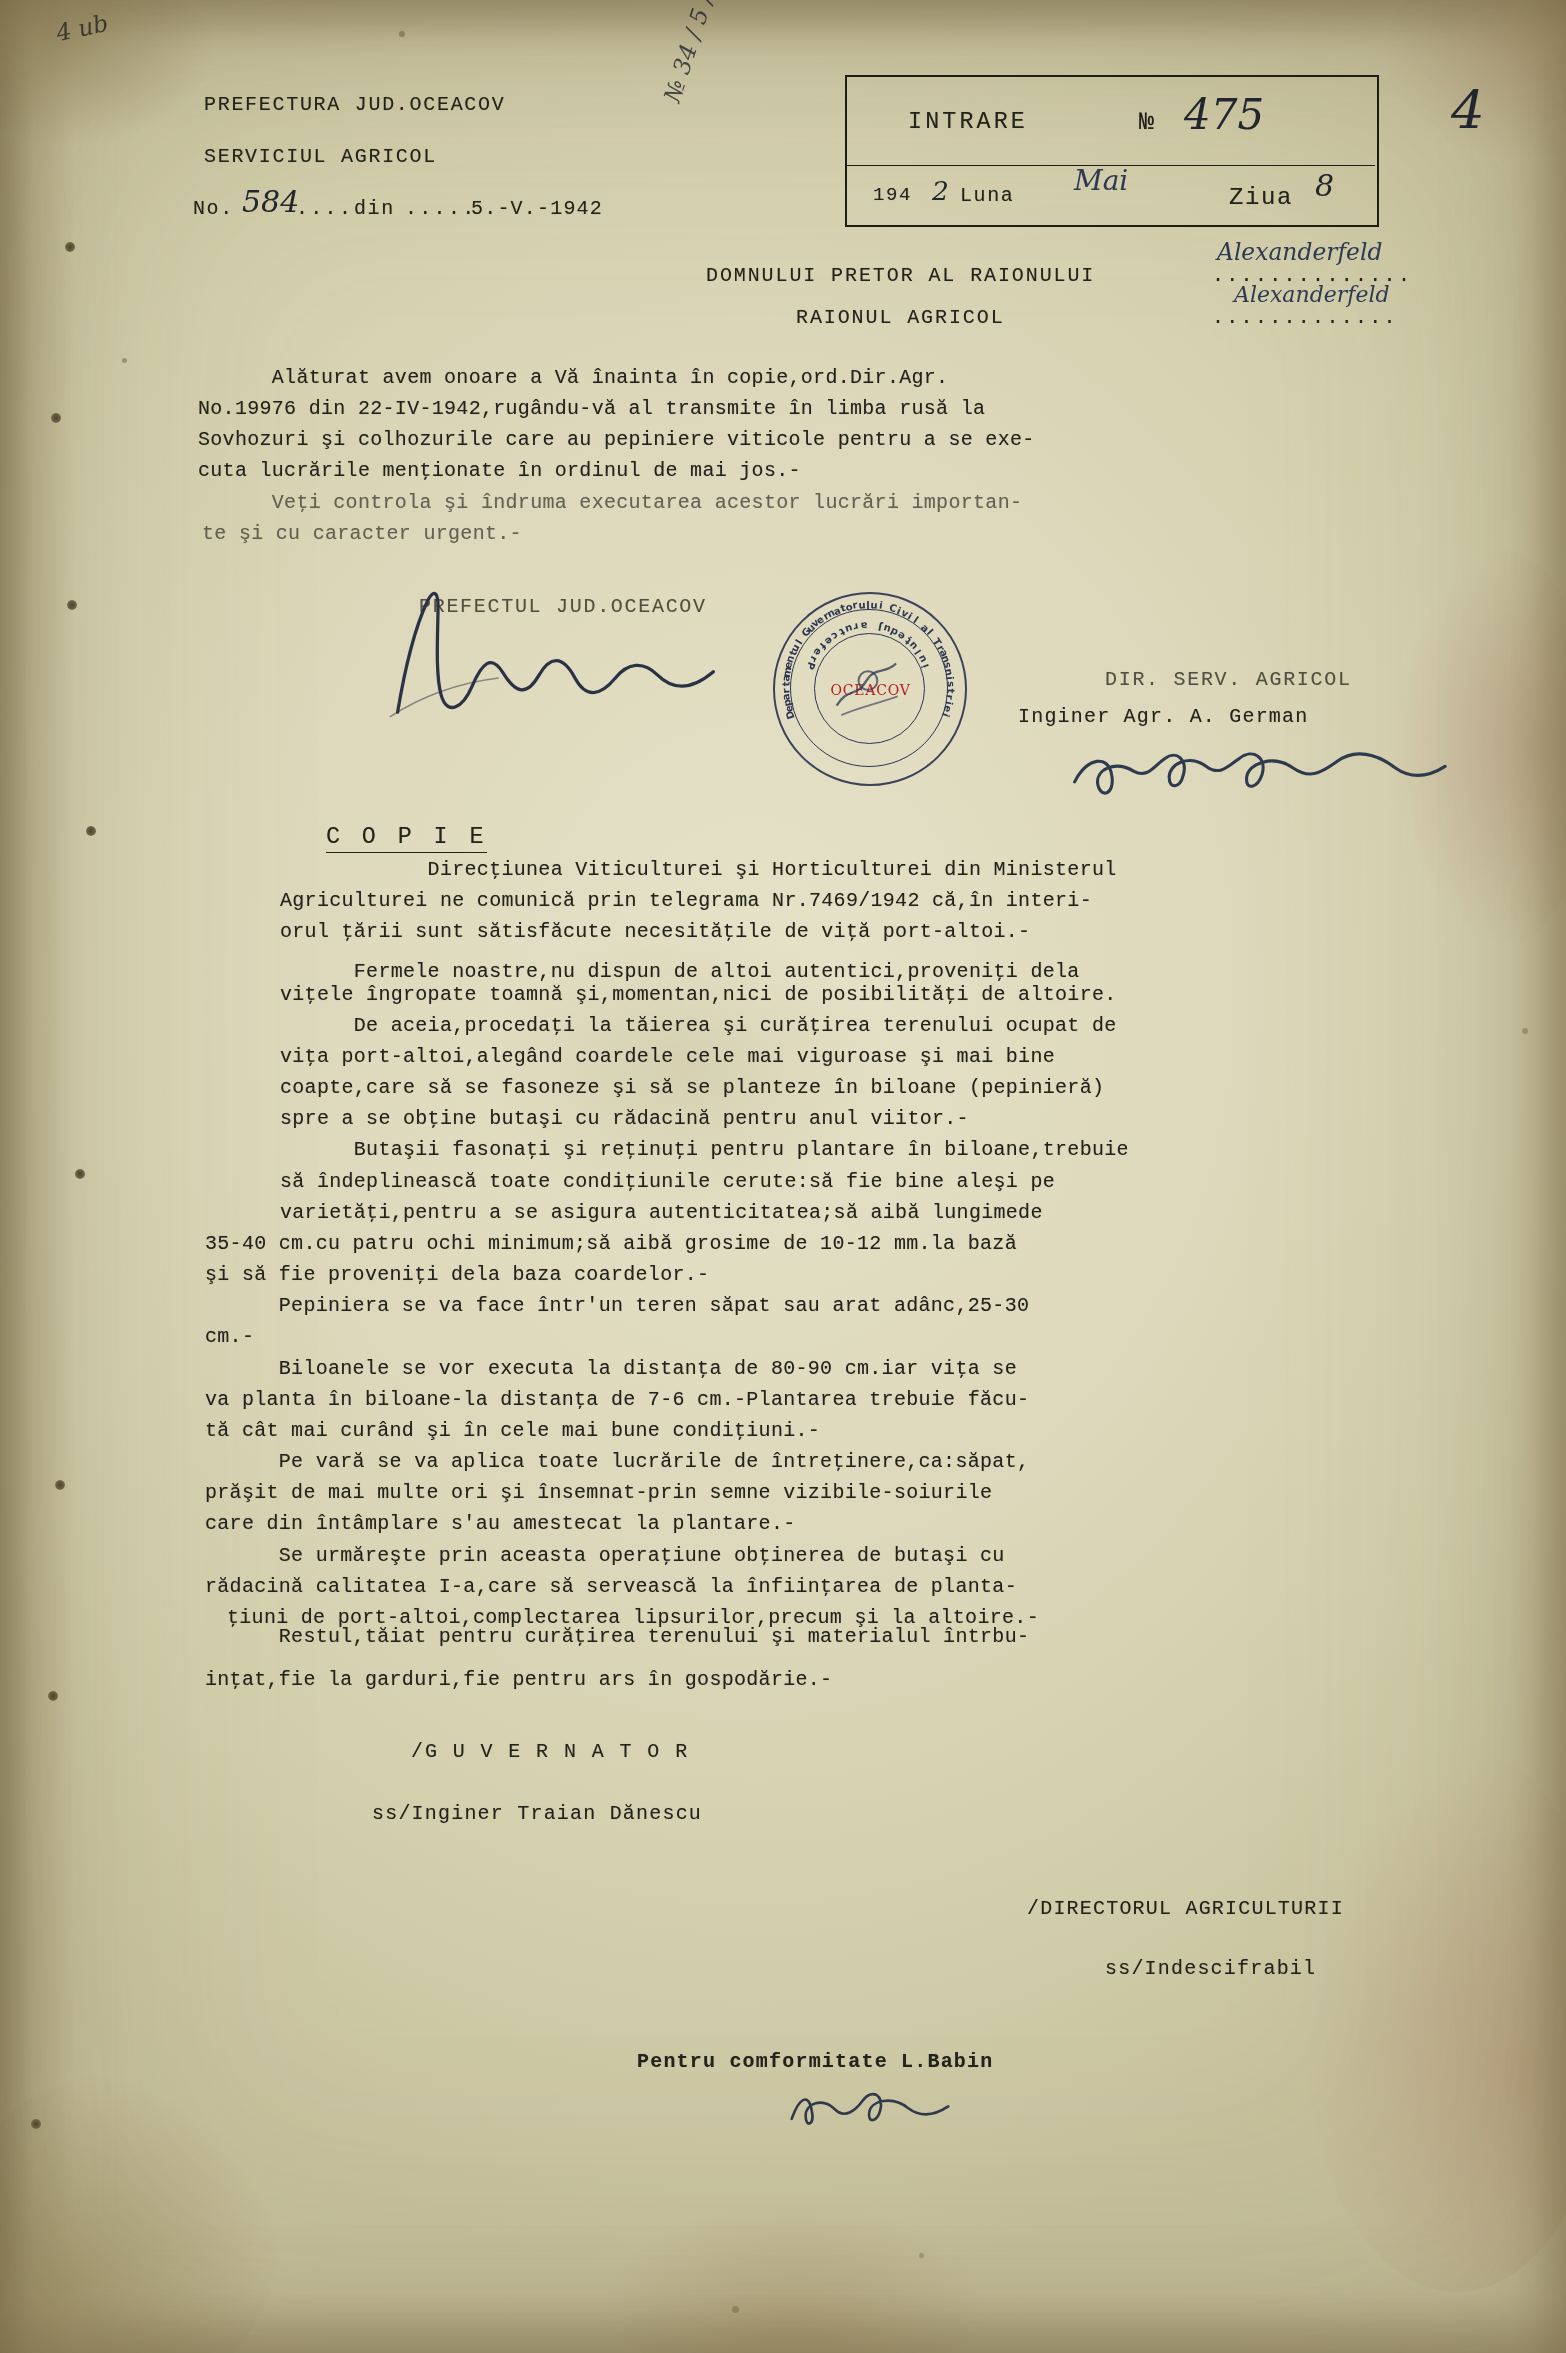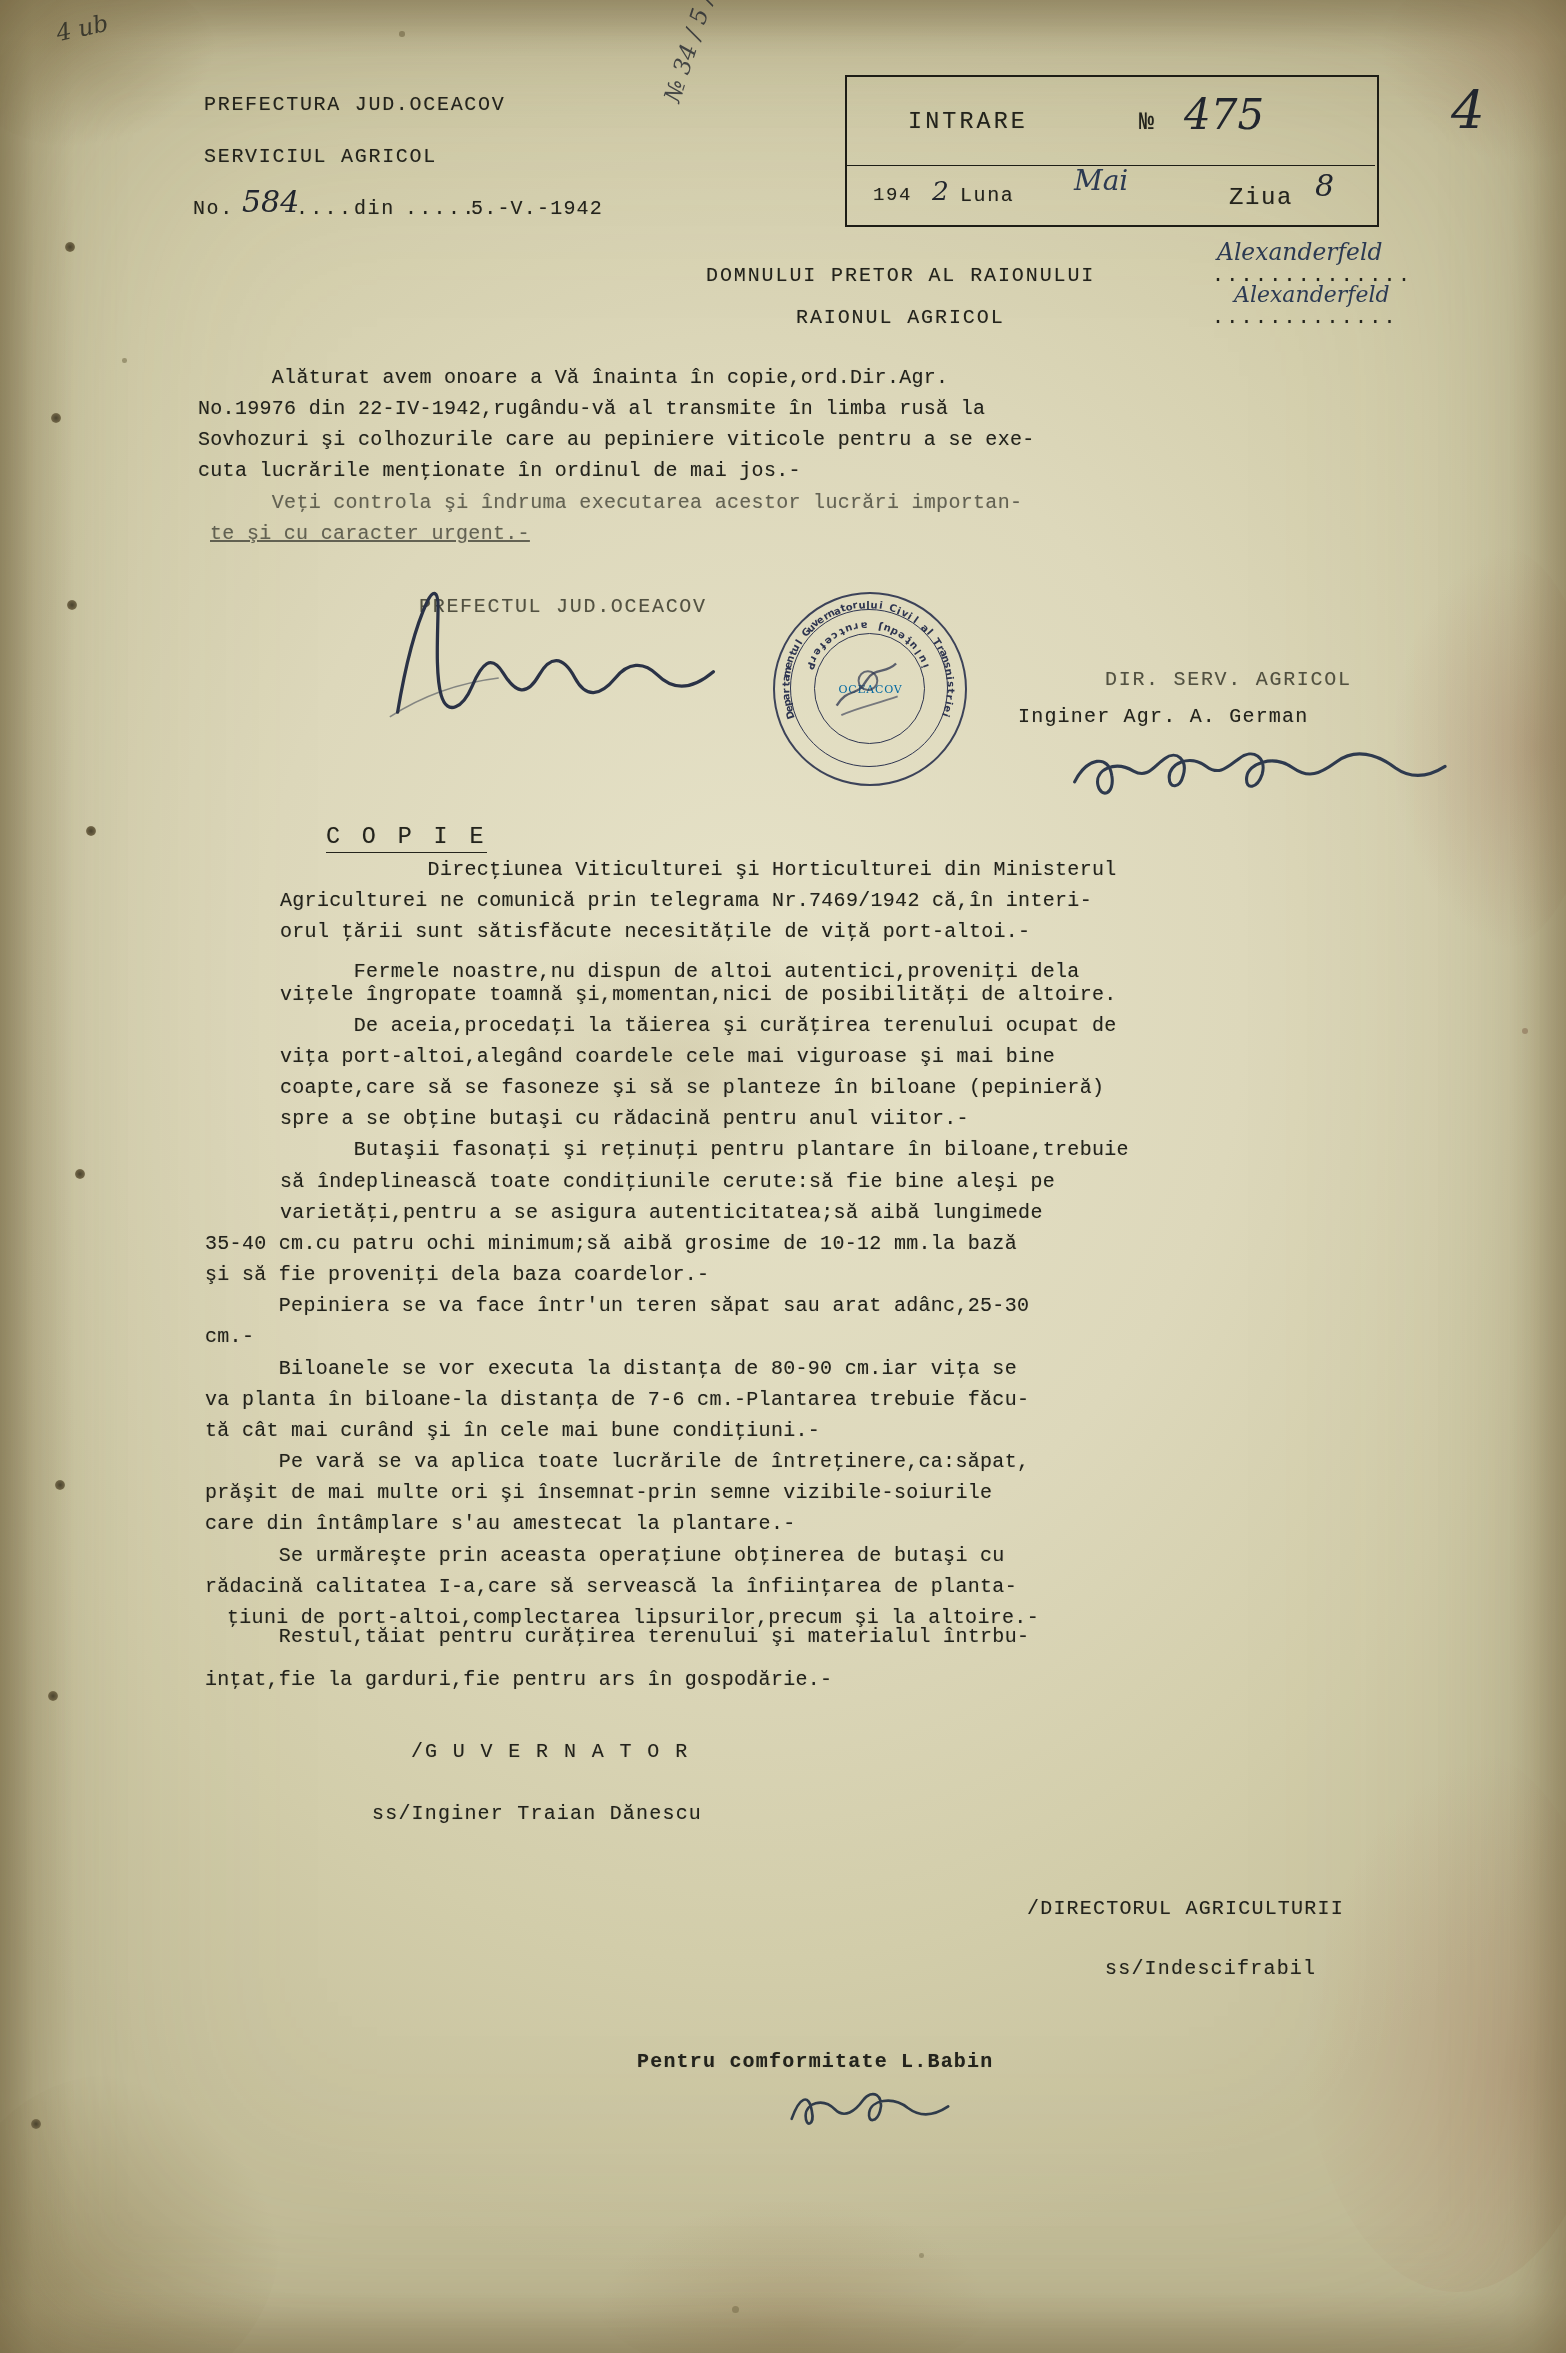--- a/index.html
+++ b/index.html
@@ -128,22 +128,22 @@
     font-size: 10px;
     color: #2e3550;
     font-weight: bold;
     transform-origin: 50% 50%;
   }
   .seal-center {
     position: absolute;
     left: 50%; top: 50%;
     transform: translate(-50%,-50%);
     font-family: "DejaVu Serif", serif;
-    font-size: 11px;
-    color: #0369a1;
+    font-size: 14px;
+    color: #b91c1c;
     text-align: center;
     line-height: 12.5px;
   }
   svg { overflow: visible; }
 </style>
 </head>
 <body>
 
 <div id="page">
 
@@ -207,21 +207,21 @@
   <div class="tx typed" style="left:796px;top:305px;letter-spacing:1.9px;">RAIONUL AGRICOL</div>
   <div class="tx typed" style="left:1212px;top:305px;letter-spacing:2.3px;">.............</div>
   <div class="hand hand-blue" style="left:1234px;top:282px;font-size:22px;">Alexanderfeld</div>
 
   <div style="position:absolute;left:198px;top:365px;">
     <div class="tx typed" style="left:0;top:0;">      Alăturat avem onoare a Vă înainta în copie,ord.Dir.Agr.</div>
     <div class="tx typed" style="left:0;top:31px;">No.19976 din 22-IV-1942,rugându-vă al transmite în limba rusă la</div>
     <div class="tx typed" style="left:0;top:62px;">Sovhozuri şi colhozurile care au pepiniere viticole pentru a se exe-</div>
     <div class="tx typed" style="left:0;top:93px;">cuta lucrările menţionate în ordinul de mai jos.-</div>
     <div class="tx typed lighter" style="left:0;top:125px;">      Veţi controla şi îndruma executarea acestor lucrări importan-</div>
-    <div class="tx typed lighter" style="left:12px;top:156px;text-decoration:underline;">te şi cu caracter urgent.-</div>
+    <div class="tx typed lighter" style="left:4px;top:156px;">te şi cu caracter urgent.-</div>
   </div>
 
   <div class="tx typed faded" style="left:419px;top:594px;letter-spacing:1.7px;">PREFECTUL JUD.OCEACOV</div>
 
   <svg style="position:absolute;left:366px;top:580px;" width="421" height="140" viewBox="0 0 540 180">
     <path d="M40 170 C 50 110, 62 62, 78 28 C 86 12, 92 14, 92 34 C 92 64, 88 120, 96 148
              C 104 176, 124 164, 136 136 C 148 108, 160 94, 176 120 C 192 146, 206 150, 222 122
              C 236 98, 252 96, 268 126 C 282 152, 300 150, 320 126 C 336 106, 356 104, 374 122
              C 396 144, 420 140, 446 118" fill="none" stroke="#2a3246" stroke-width="4.2" stroke-linecap="round"></path>
     <path d="M30 176 C 70 150, 120 132, 170 126" fill="none" stroke="#2a3246" stroke-width="2.2" opacity="0.5"></path>

